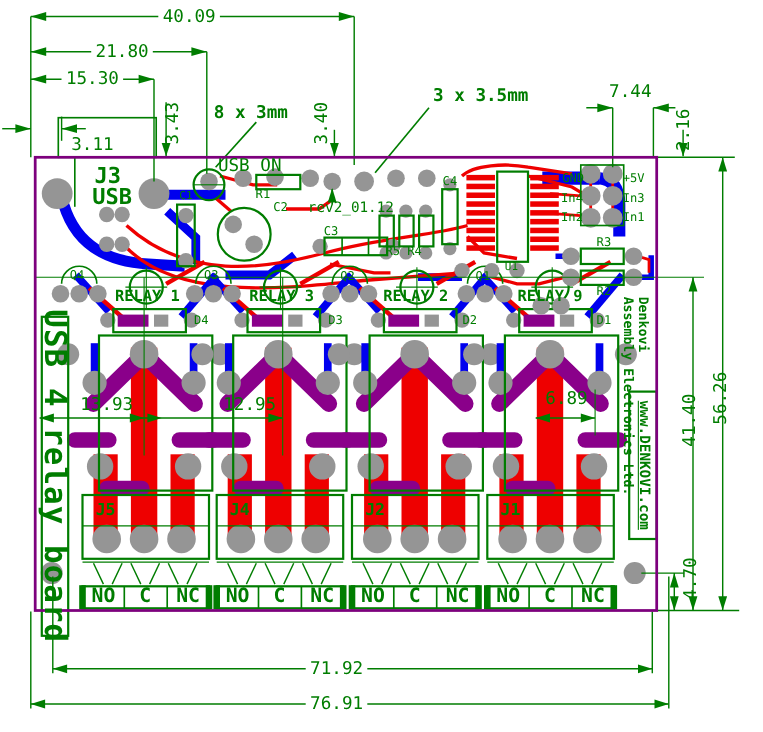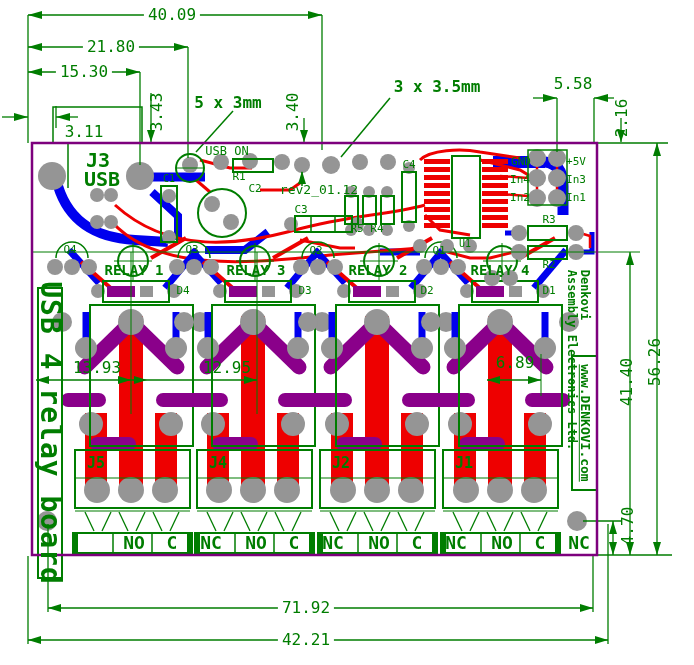--- a/index.html
+++ b/index.html
@@ -6,22 +6,22 @@
   .canvas{position:relative;width:694px;height:665px;background:#fff;overflow:hidden;
           font-family:"DejaVu Sans Mono","Liberation Mono",monospace;}
   svg{position:absolute;left:0;top:0;}
   .lbl{position:absolute;color:#007d00;white-space:nowrap;transform:translate(-50%,-50%);
        line-height:1.05;font-family:"DejaVu Sans Mono","Liberation Mono",monospace;}
   .dim{font-size:16px;}
   .onln{background:#fff;padding:0 4px;}
   .rot{transform:translate(-50%,-50%) rotate(-90deg);}
   .rot90{transform:translate(-50%,-50%) rotate(90deg);}
   .b{font-weight:bold;}
-  .s10{font-size:10px;} .s11{font-size:11px;} .s12{font-size:12px;text-align:center;} .s13{font-size:13px;}
-  .s14{font-size:14px;} .s15{font-size:15px;} .s18{font-size:18px;margin-left:40px;} .s20{font-size:20px;}
+  .s10{font-size:10px;} .s11{font-size:11px;} .s12{font-size:16px;text-align:center;} .s13{font-size:13px;}
+  .s14{font-size:14px;} .s15{font-size:15px;} .s18{font-size:18px;} .s20{font-size:20px;}
   .s28{font-size:28px;letter-spacing:1px;}
   .u{text-decoration:underline;}
   .brand span{display:block;font-size:12px;font-weight:bold;}
 </style>
 </head>
 <body>
 
 <div class="canvas">
 
 <svg width="694" height="665" viewBox="0 0 694 665">
@@ -290,32 +290,32 @@
 
   <rect x="32" y="143" width="565" height="412" fill="none" stroke="#7d007d" stroke-width="2.5"></rect>
 </svg>
 
 <div class="lbl dim onln" style="left:172px;top:15px">40.09</div>
 <div class="lbl dim onln" style="left:111px;top:47px">21.80</div>
 <div class="lbl dim onln" style="left:84px;top:72px">15.30</div>
 <div class="lbl dim" style="left:84px;top:132px">3.11</div>
 <div class="lbl dim rot" style="left:157px;top:112px">3.43</div>
 <div class="lbl dim rot" style="left:293px;top:112px">3.40</div>
-<div class="lbl dim b" style="left:228px;top:103px">5 x 3mm</div>
+<div class="lbl dim b" style="left:228px;top:103px">8 x 3mm</div>
 <div class="lbl dim b" style="left:437px;top:87px">3 x 3.5mm</div>
-<div class="lbl dim" style="left:573px;top:84px">5.58</div>
+<div class="lbl dim" style="left:573px;top:84px">7.44</div>
 <div class="lbl dim rot" style="left:622px;top:118px">2.16</div>
 <div class="lbl dim rot" style="left:655px;top:362px">56.26</div>
 <div class="lbl dim rot" style="left:627px;top:382px">41.40</div>
 <div class="lbl dim" style="left:97px;top:368px">13.93</div>
 <div class="lbl dim" style="left:227px;top:368px">12.95</div>
 <div class="lbl dim" style="left:515px;top:363px">6.89</div>
 <div class="lbl dim rot" style="left:628px;top:526px">4.70</div>
 <div class="lbl dim onln" style="left:306px;top:608px">71.92</div>
-<div class="lbl dim onln" style="left:306px;top:640px">42.21</div>
+<div class="lbl dim onln" style="left:306px;top:640px">76.91</div>
 
 <div class="lbl s20 b" style="left:98px;top:160px">J3</div>
 <div class="lbl s20 b" style="left:102px;top:179px">USB</div>
 <div class="lbl s12" style="left:227px;top:151px">USB ON</div>
 <div class="lbl s13" style="left:319px;top:190px">rev2_01.12</div>
 <div class="lbl s10" style="left:169px;top:179px">C1</div>
 <div class="lbl s11" style="left:239px;top:177px">R1</div>
 <div class="lbl s11" style="left:255px;top:189px">C2</div>
 <div class="lbl s11" style="left:301px;top:210px">C3</div>
 <div class="lbl s11" style="left:367px;top:229px">R5 R4</div>
@@ -331,21 +331,21 @@
 <div class="lbl s11" style="left:549px;top:265px">R2</div>
 
 <div class="lbl s11" style="left:70px;top:250px">Q4</div>
 <div class="lbl s11" style="left:192px;top:250px">Q3</div>
 <div class="lbl s11" style="left:316px;top:251px">Q2</div>
 <div class="lbl s11" style="left:439px;top:251px">Q1</div>
 
 <div class="lbl s14 b" style="left:134px;top:270px">RELAY 1</div>
 <div class="lbl s14 b" style="left:256px;top:270px">RELAY 3</div>
 <div class="lbl s14 b" style="left:378px;top:270px">RELAY 2</div>
-<div class="lbl s14 b" style="left:500px;top:270px">RELAY 4</div>
+<div class="lbl s14 b" style="left:500px;top:270px">RELAY 9</div>
 
 <div class="lbl s11" style="left:183px;top:291px">D4</div>
 <div class="lbl s11" style="left:305px;top:291px">D3</div>
 <div class="lbl s11" style="left:427px;top:291px">D2</div>
 <div class="lbl s11" style="left:549px;top:291px">D1</div>
 
 <div class="lbl s15 b" style="left:96px;top:464px">J5</div>
 <div class="lbl s15 b" style="left:218px;top:464px">J4</div>
 <div class="lbl s15 b" style="left:341px;top:464px">J2</div>
 <div class="lbl s15 b" style="left:464px;top:464px">J1</div>

